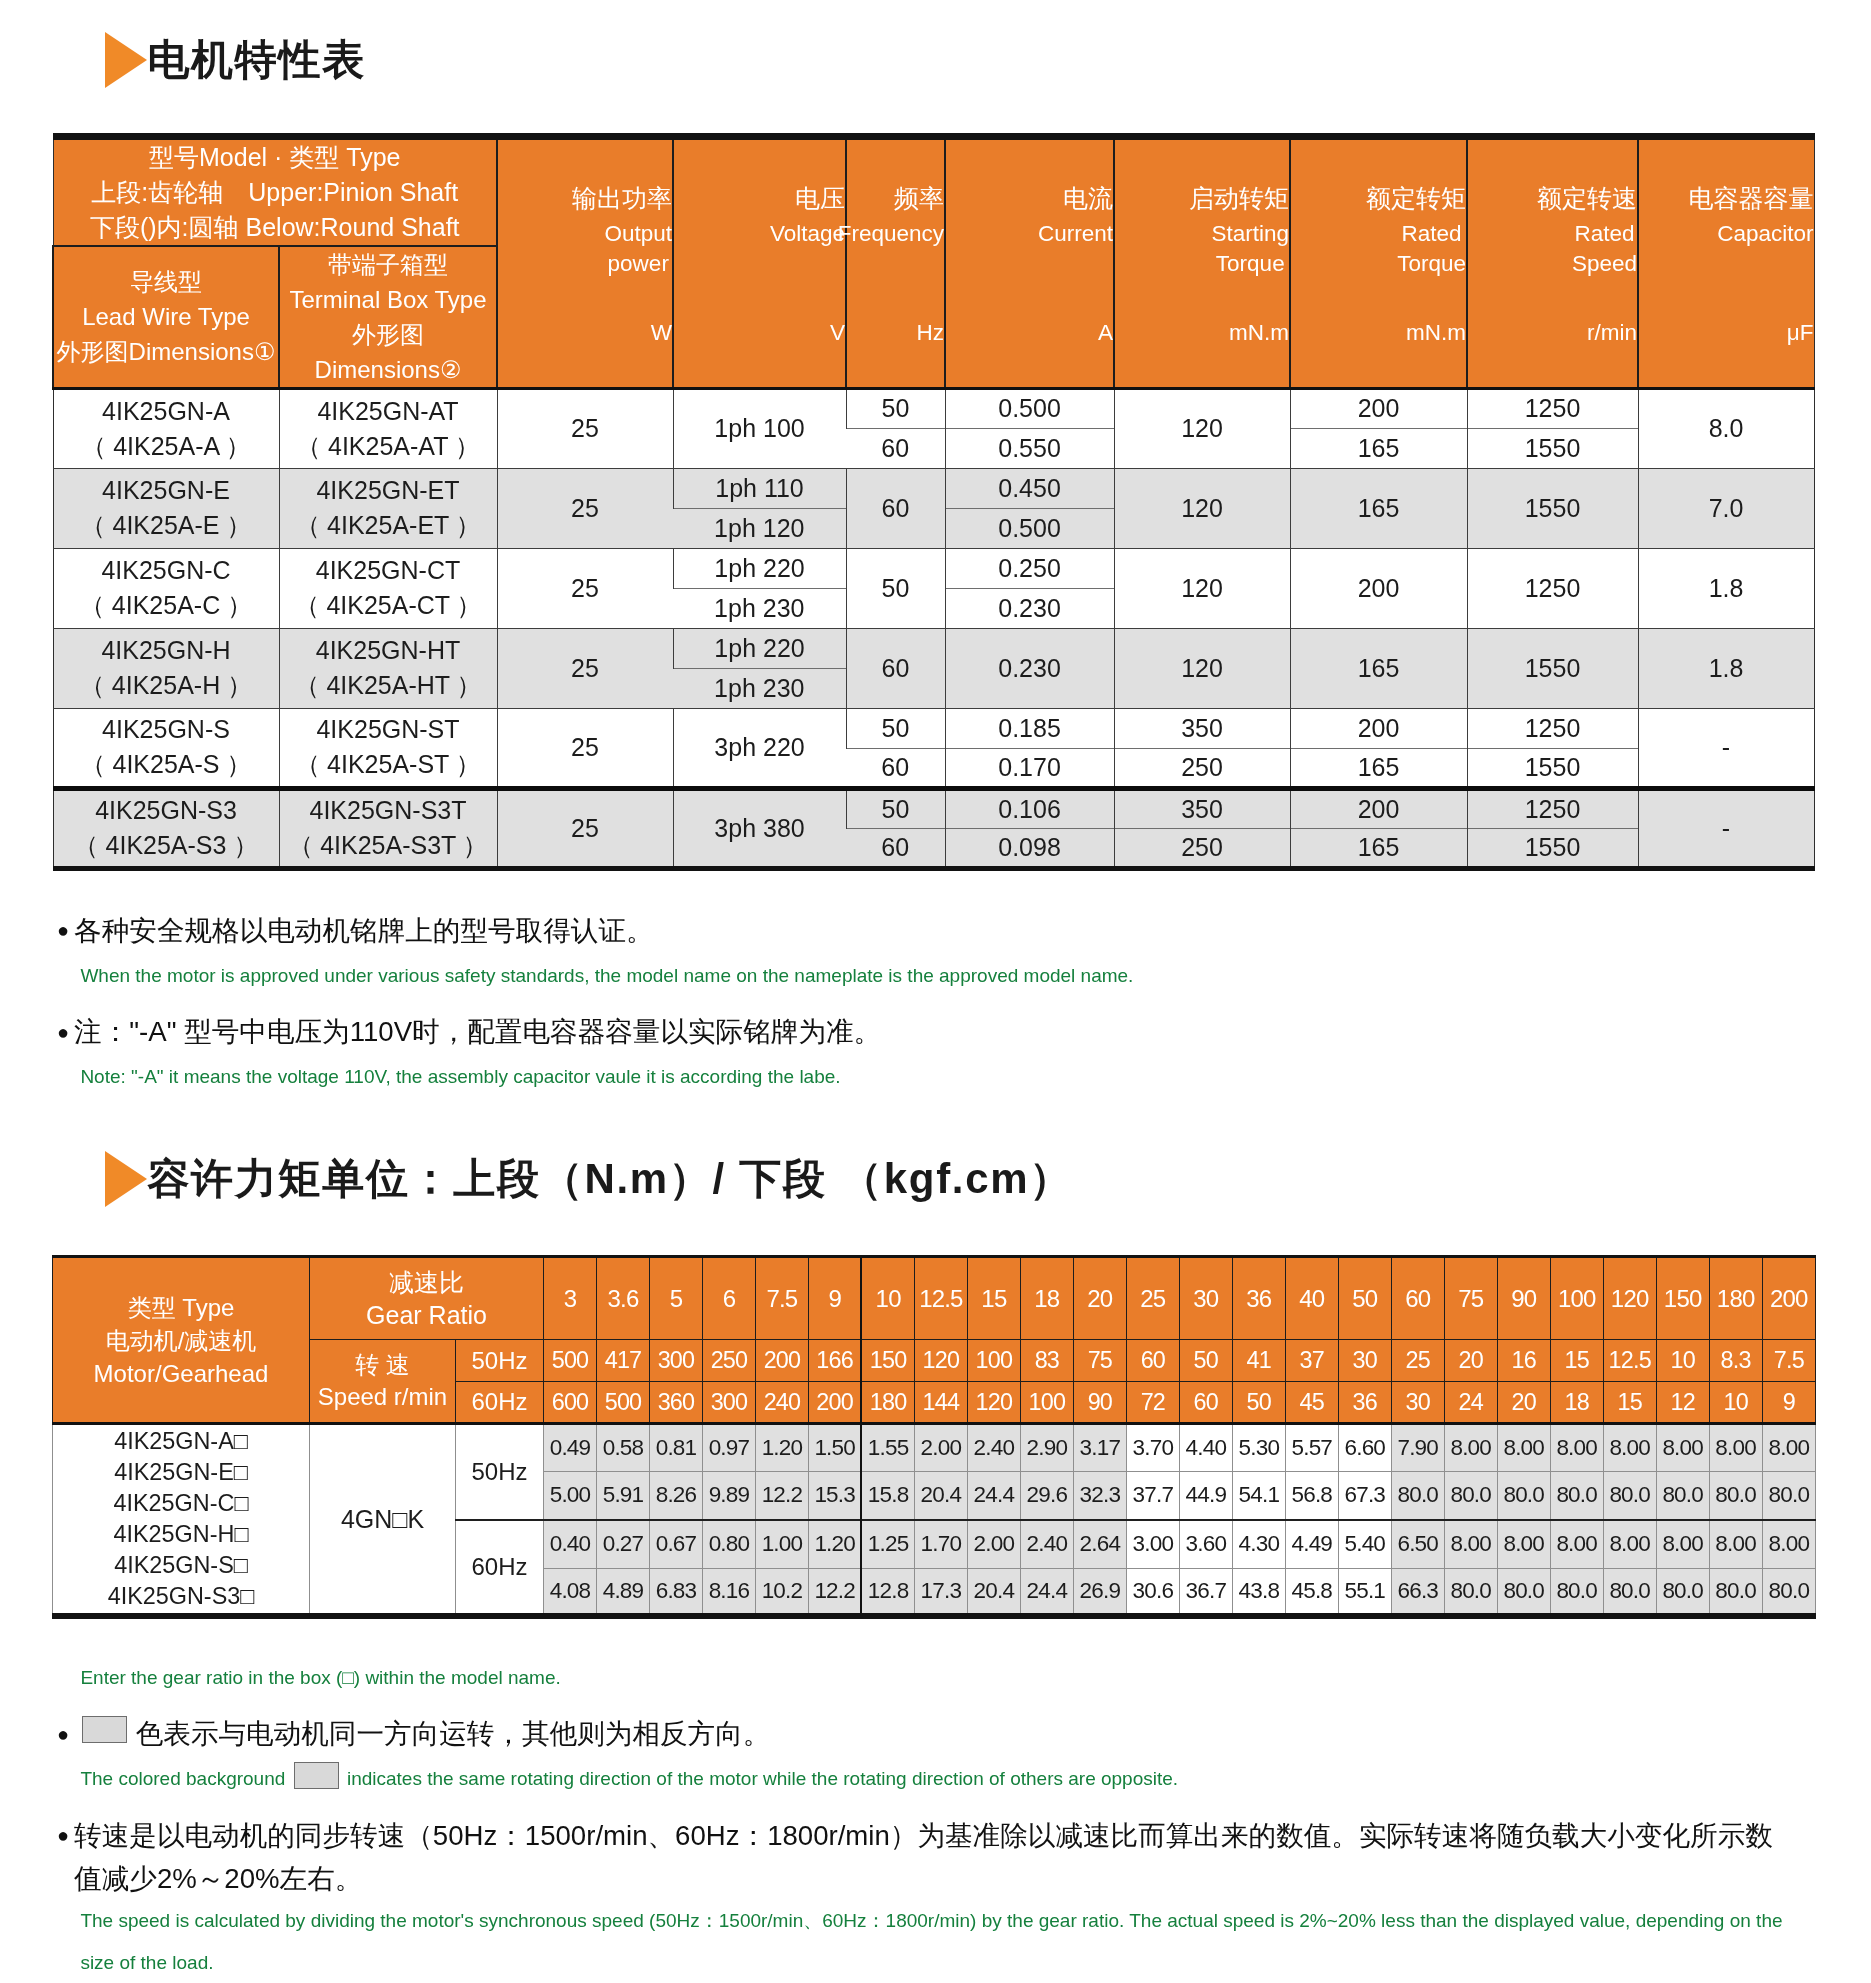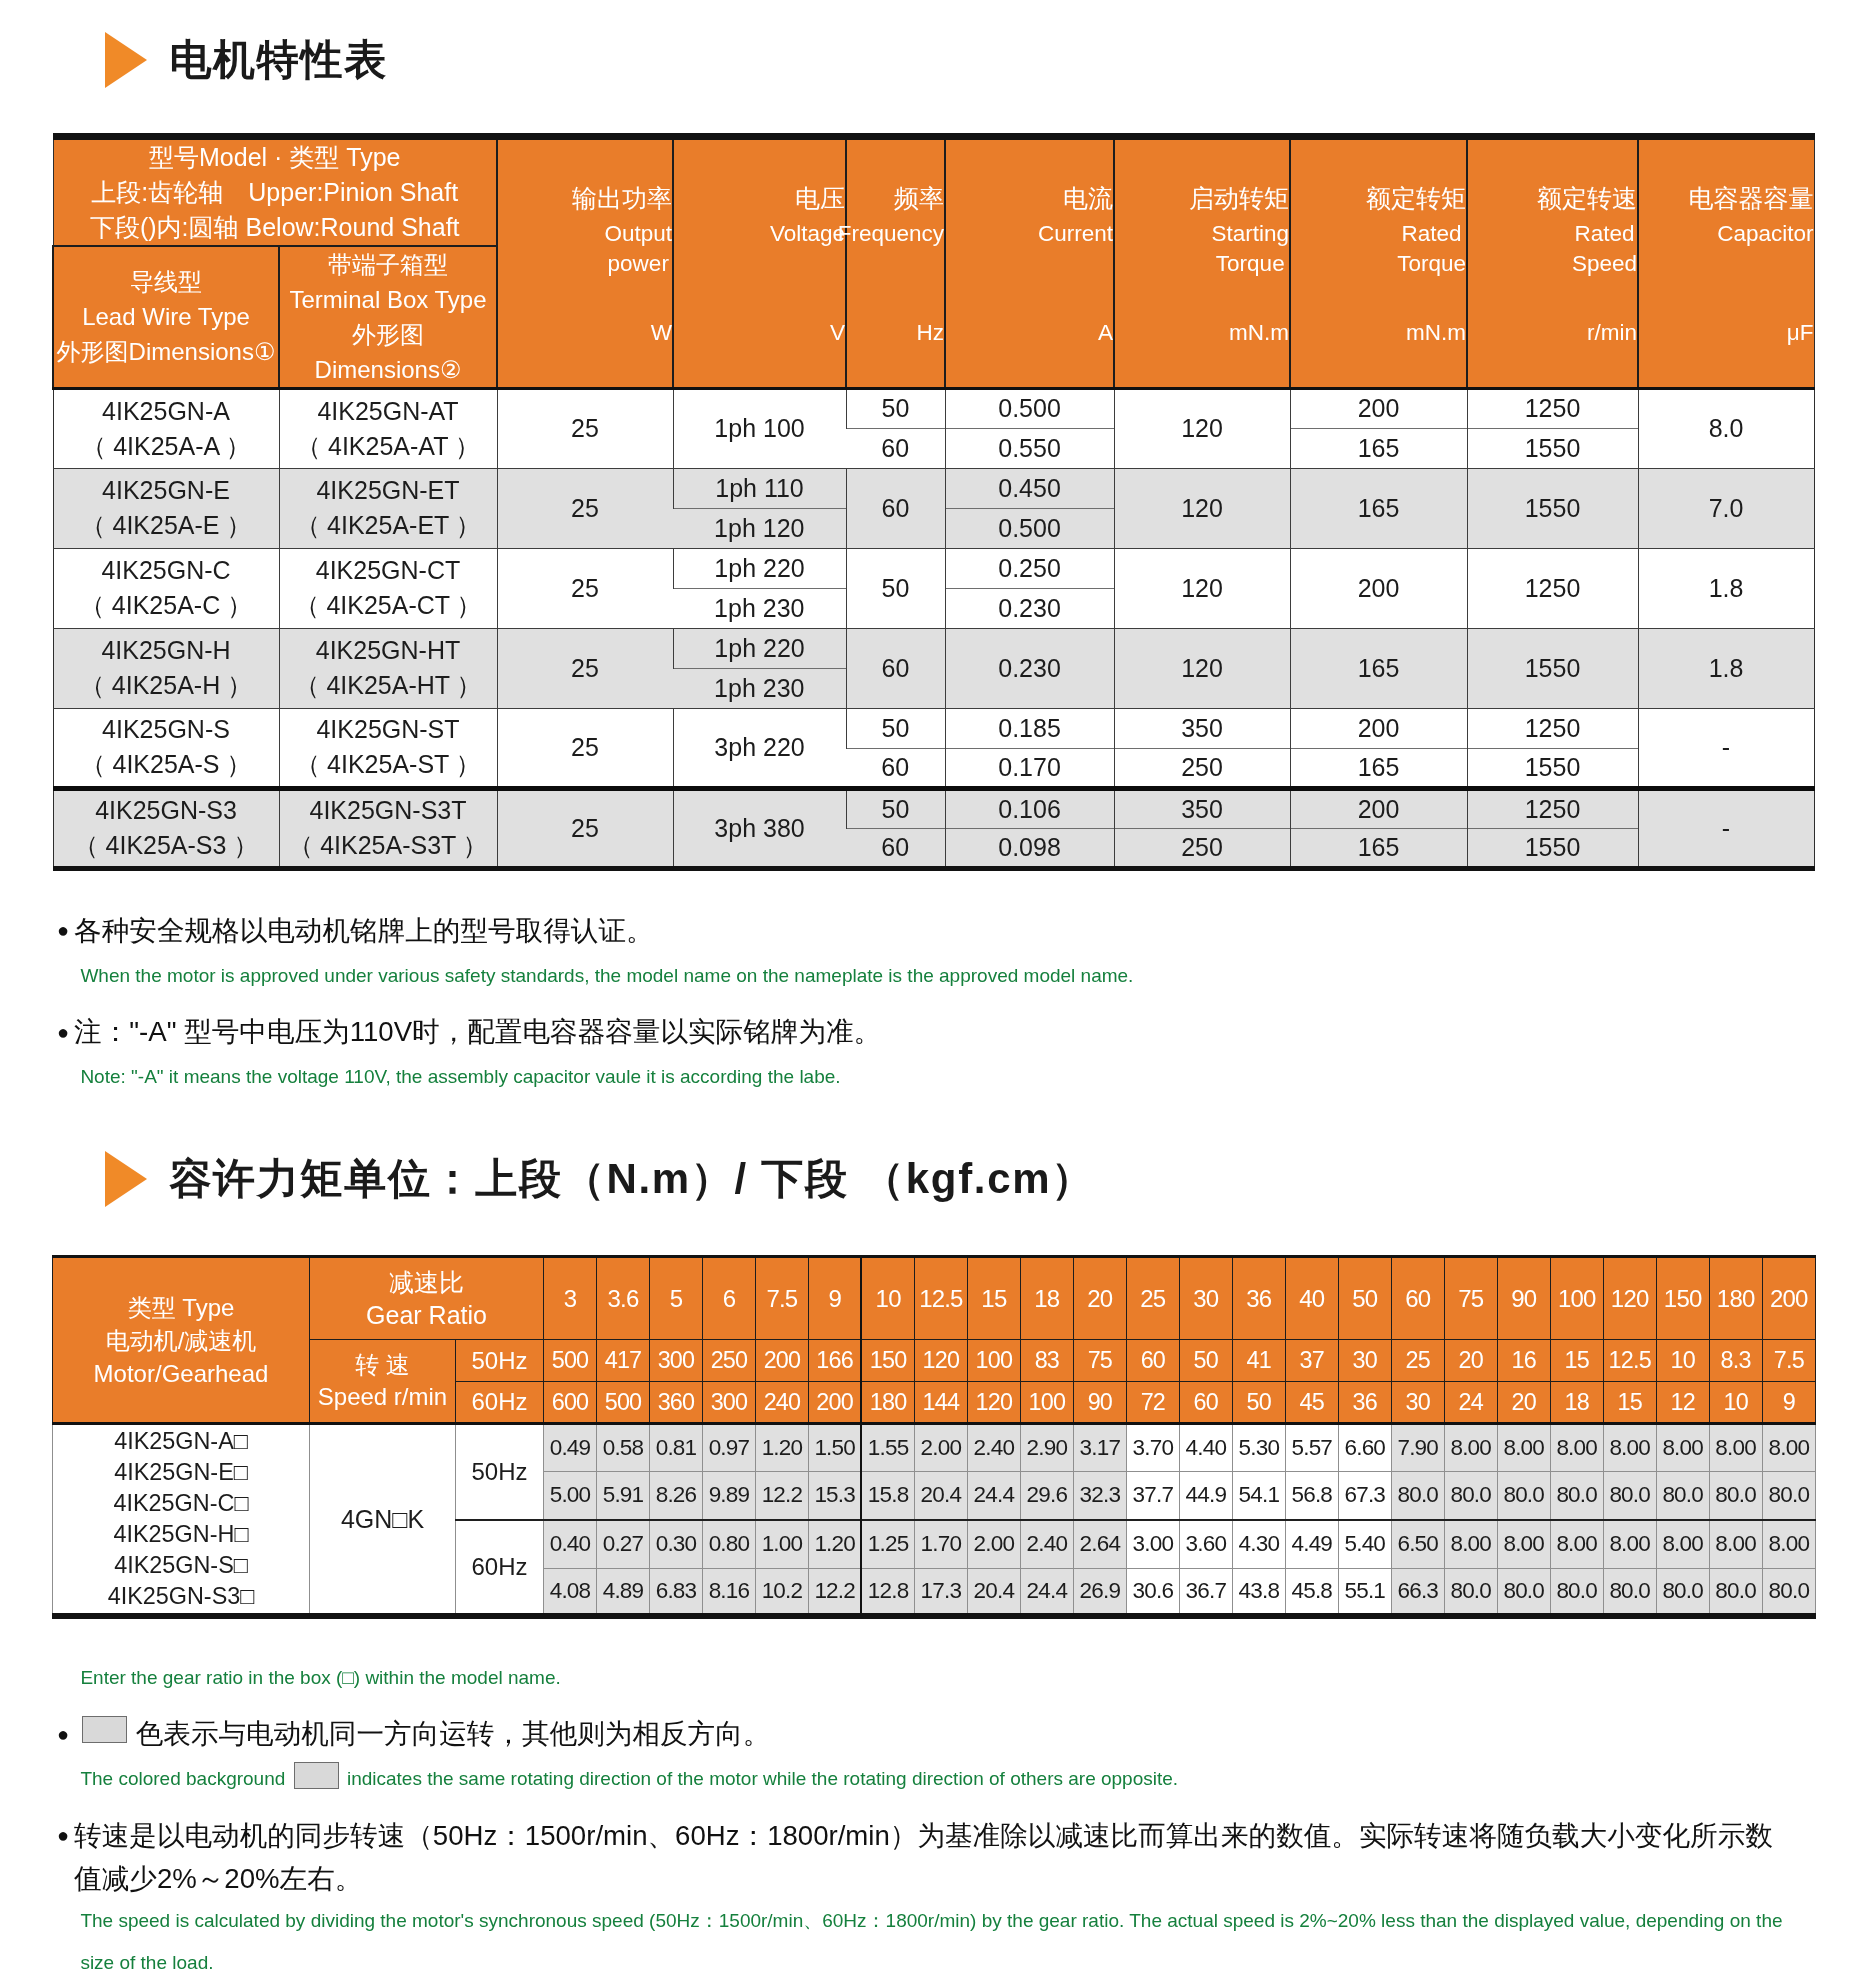--- a/index.html
+++ b/index.html
@@ -1,20 +1,20 @@
 <!DOCTYPE html>
 <html style="font-size:13.4px"><head>
 <meta charset="utf-8">
 <style>
   html,body{margin:0;padding:0;background:#fff;}
   body{width:1872px;font-family:"Liberation Sans","DejaVu Sans",sans-serif;color:#1a1a1a;}
   .page{padding:20px 50px 33px 52px;}
 
   
-  .sec-title{display:flex;align-items:center;gap:22px;margin:11.7px 0 0 18.4px;padding-left:35px;}
+  .sec-title{display:flex;align-items:center;margin:11.7px 0 0 18.4px;padding-left:35px;}
   .tri{width:0;height:0;border-top:28px solid transparent;border-bottom:28px solid transparent;border-left:42px solid #F08A28;}
   .sec-title .txt{font-size:42px;font-weight:700;color:#1a1a1a;letter-spacing:1.7px;}
 
   
   .t1{border-collapse:collapse;table-layout:fixed;width:1762px;margin-top:45px;
       border-top:7.5px solid #121212;border-bottom:5.8px solid #121212;
       border-left:1.7px solid #2e2e2e;border-right:1.7px solid #2e2e2e;}
   .t1 thead th{background:#E97D2A;color:#fff;font-weight:400;border-left:2.5px solid #1d1d1d;
       vertical-align:middle;padding:0;}
   .t1 thead tr:first-child th:first-child{border-left:none;}
@@ -496,21 +496,21 @@
           <td class="val same">80.0</td>
           <td class="val same">80.0</td>
           <td class="val same">80.0</td>
           <td class="val same">80.0</td>
           <td class="val same">80.0</td>
         </tr>
         <tr class="r2">
           <td class="hz" rowspan="2">60Hz</td>
           <td class="val same">0.40</td>
           <td class="val same">0.27</td>
-          <td class="val same">0.30</td>
+          <td class="val same">0.67</td>
           <td class="val same">0.80</td>
           <td class="val same">1.00</td>
           <td class="val same vthick">1.20</td>
           <td class="val same">1.25</td>
           <td class="val same">1.70</td>
           <td class="val same">2.00</td>
           <td class="val same">2.40</td>
           <td class="val same">2.64</td>
           <td class="val">3.00</td>
           <td class="val">3.60</td>

